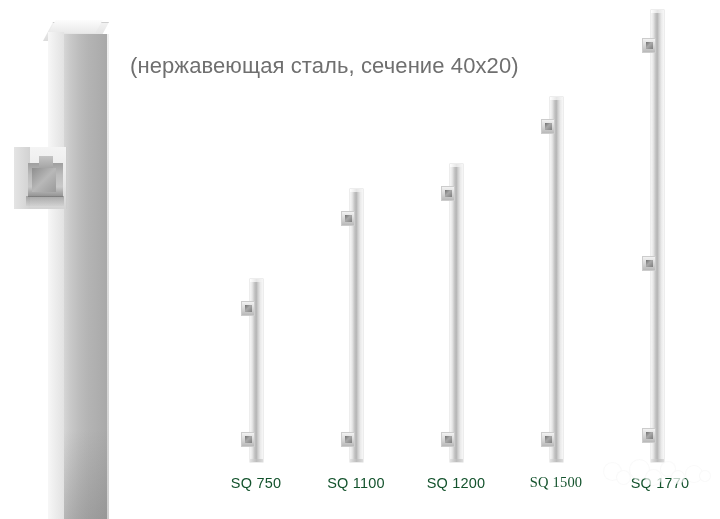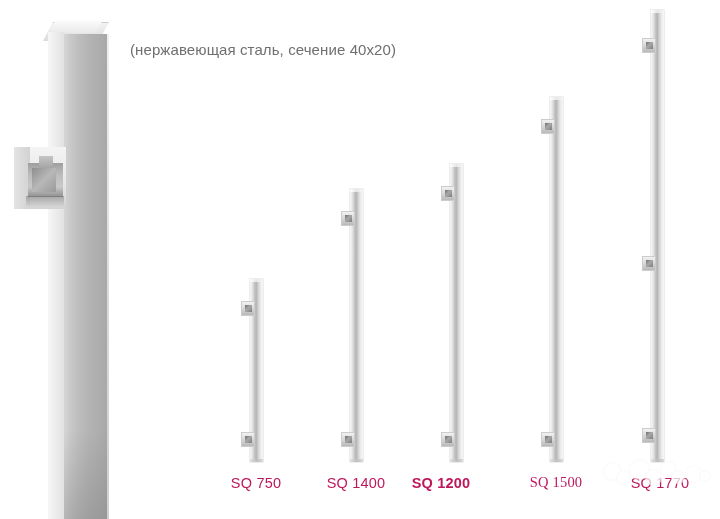--- a/index.html
+++ b/index.html
@@ -31,22 +31,22 @@
   .title-ru {
     color: #7a7a7a;
     font-weight: 400;
   }
   .title-en {
     color: #1d1d1d;
     font-weight: 400;
     letter-spacing: 0.6px;
   }
   .subtitle {
-    margin-top: 5px;
-    font-size: 15px;
+    margin-top: 17px;
+    font-size: 22px;
     color: #6f6f6f;
     font-weight: 400;
     letter-spacing: 0.1px;
   }
 
   
   .big-handle {
     position: absolute;
     left: 0px;
     top: 0px;
@@ -208,21 +208,21 @@
     top: 3px;
     width: 7px;
     height: 7px;
     background: linear-gradient(135deg,#6f6f6f 0%, #a8a8a8 45%, #7d7d7d 100%);
   }
 
   .label {
     position: absolute;
     bottom: 28px;
     font-size: 14.5px;
-    color: #be185d;
+    color: #14532d;
     white-space: nowrap;
     transform: translateX(-50%);
     letter-spacing: 0.2px;
   }
 
   
   .watermark {
     position: absolute;
     right: 6px;
     bottom: 28px;
@@ -282,34 +282,34 @@
           <div class="bar-top-cap"></div>
           <div class="bar-bot-cap"></div>
         </div>
         <div class="bracket" style="top: 22px;">
           <div class="brk-core"></div>
         </div>
         <div class="bracket" style="top: 243px;">
           <div class="brk-core"></div>
         </div>
       </div>
-      <div class="label" style="left: 356px;">SQ 1400</div>
+      <div class="label" style="left: 356px;">SQ 1100</div>
       <div class="handle" style="left: 450px; height: 298px; width: 13px;">
         <div class="bar" style="height: 298px;">
           <div class="bar-top-cap"></div>
           <div class="bar-bot-cap"></div>
         </div>
         <div class="bracket" style="top: 22px;">
           <div class="brk-core"></div>
         </div>
         <div class="bracket" style="top: 268px;">
           <div class="brk-core"></div>
         </div>
       </div>
-      <div class="label" style="left: 441px; font-weight: bold;">SQ 1200</div>
+      <div class="label" style="left: 456px;">SQ 1200</div>
       <div class="handle" style="left: 550px; height: 365px; width: 13px;">
         <div class="bar" style="height: 365px;">
           <div class="bar-top-cap"></div>
           <div class="bar-bot-cap"></div>
         </div>
         <div class="bracket" style="top: 22px;">
           <div class="brk-core"></div>
         </div>
         <div class="bracket" style="top: 335px;">
           <div class="brk-core"></div>

